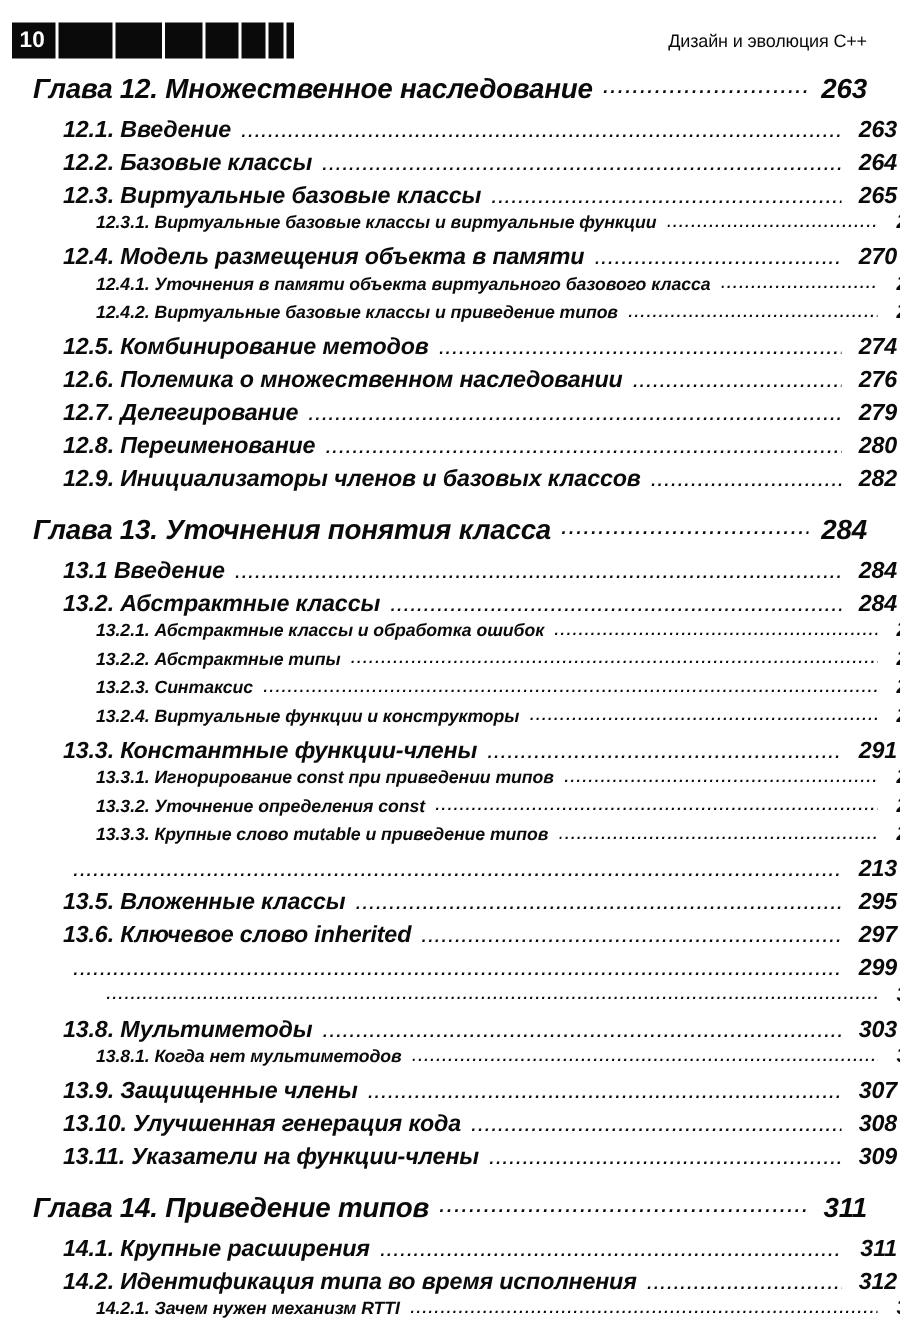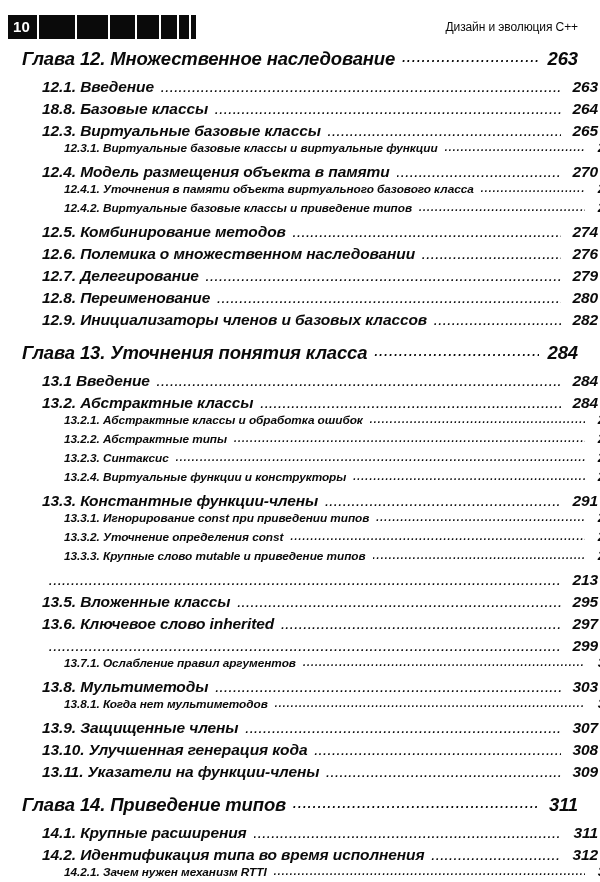--- a/index.html
+++ b/index.html
@@ -169,21 +169,21 @@
           <span class="label">Глава 12. Множественное наследование</span>
           <span class="leader"></span>
           <span class="pageno">263</span>
         </div>
         <div class="entry lvl2">
           <span class="label">12.1. Введение</span>
           <span class="leader"></span>
           <span class="pageno">263</span>
         </div>
         <div class="entry lvl2">
-          <span class="label">18.8. Базовые классы</span>
+          <span class="label">12.2. Базовые классы</span>
           <span class="leader"></span>
           <span class="pageno">264</span>
         </div>
         <div class="entry lvl2">
           <span class="label">12.3. Виртуальные базовые классы</span>
           <span class="leader"></span>
           <span class="pageno">265</span>
         </div>
         <div class="entry lvl3">
           <span class="label">12.3.1. Виртуальные базовые классы и виртуальные функции</span>
@@ -300,21 +300,20 @@
         <div class="entry lvl2">
           <span class="label">13.6. Ключевое слово inherited</span>
           <span class="leader"></span>
           <span class="pageno">297</span>
         </div>
         <div class="entry lvl2">
           <span class="leader"></span>
           <span class="pageno">299</span>
         </div>
         <div class="entry lvl3">
-          <span class="label">13.7.1. Ослабление правил аргументов</span>
           <span class="leader"></span>
           <span class="pageno">301</span>
         </div>
         <div class="entry lvl2">
           <span class="label">13.8. Мультиметоды</span>
           <span class="leader"></span>
           <span class="pageno">303</span>
         </div>
         <div class="entry lvl3">
           <span class="label">13.8.1. Когда нет мультиметодов</span>

